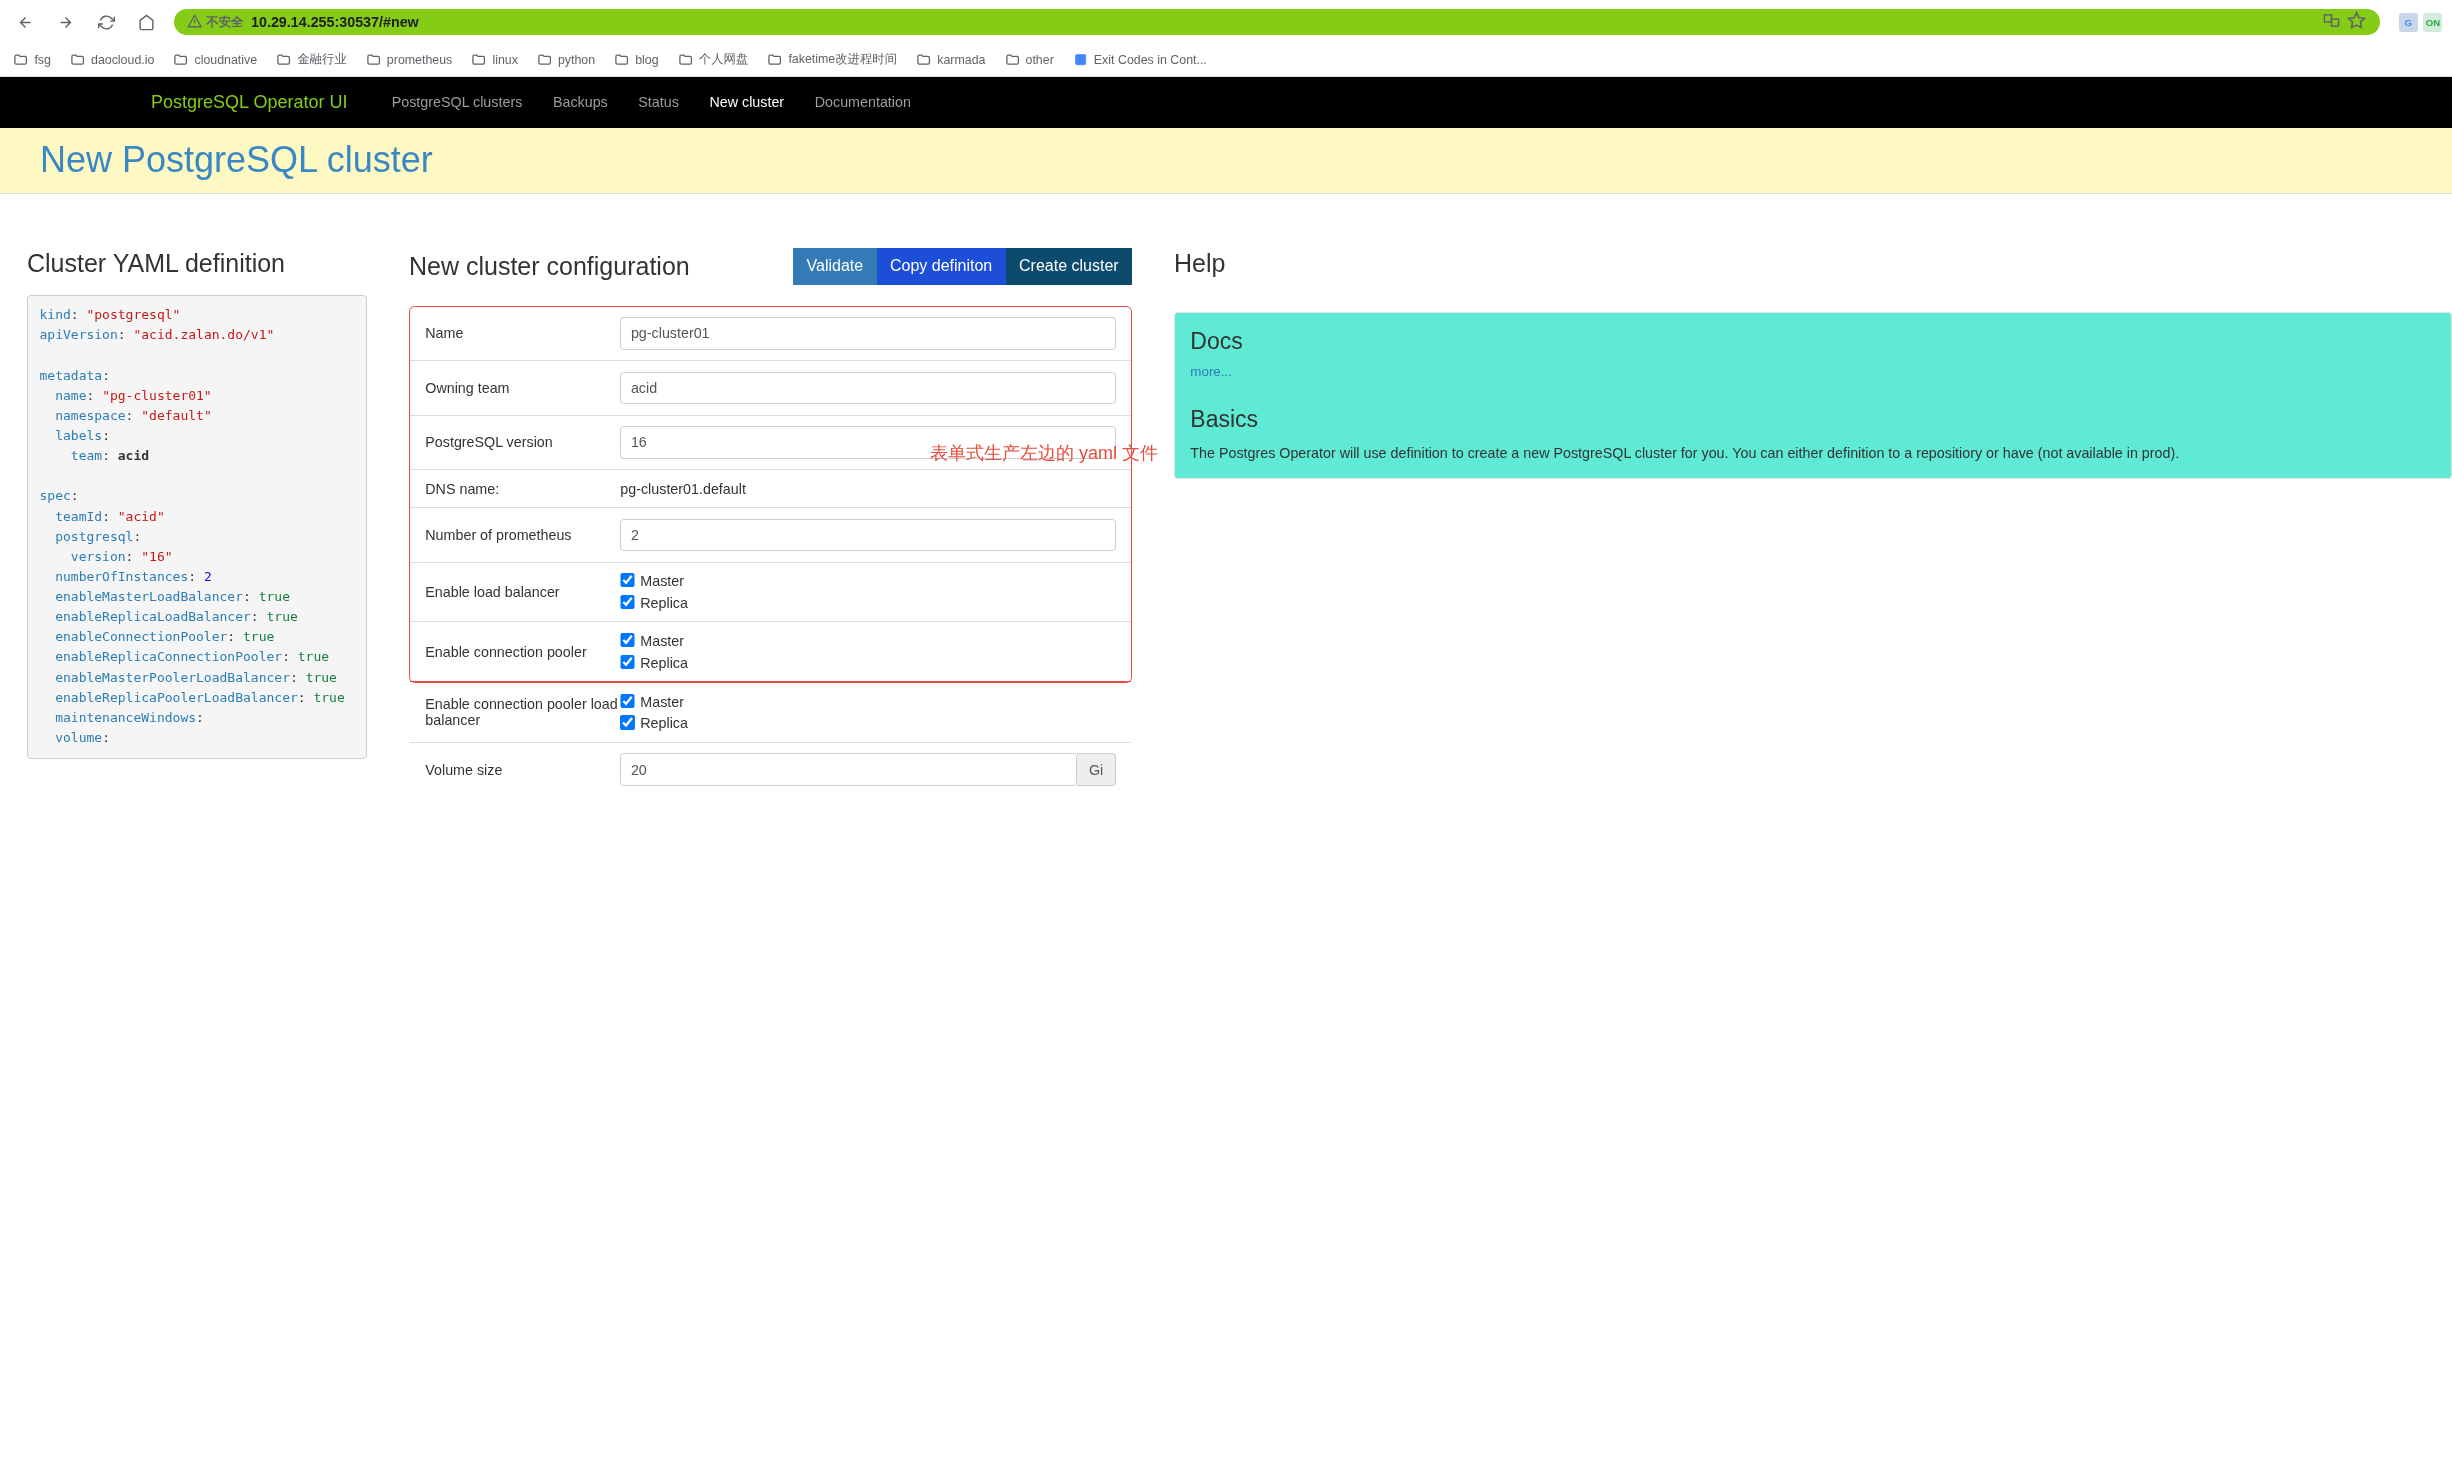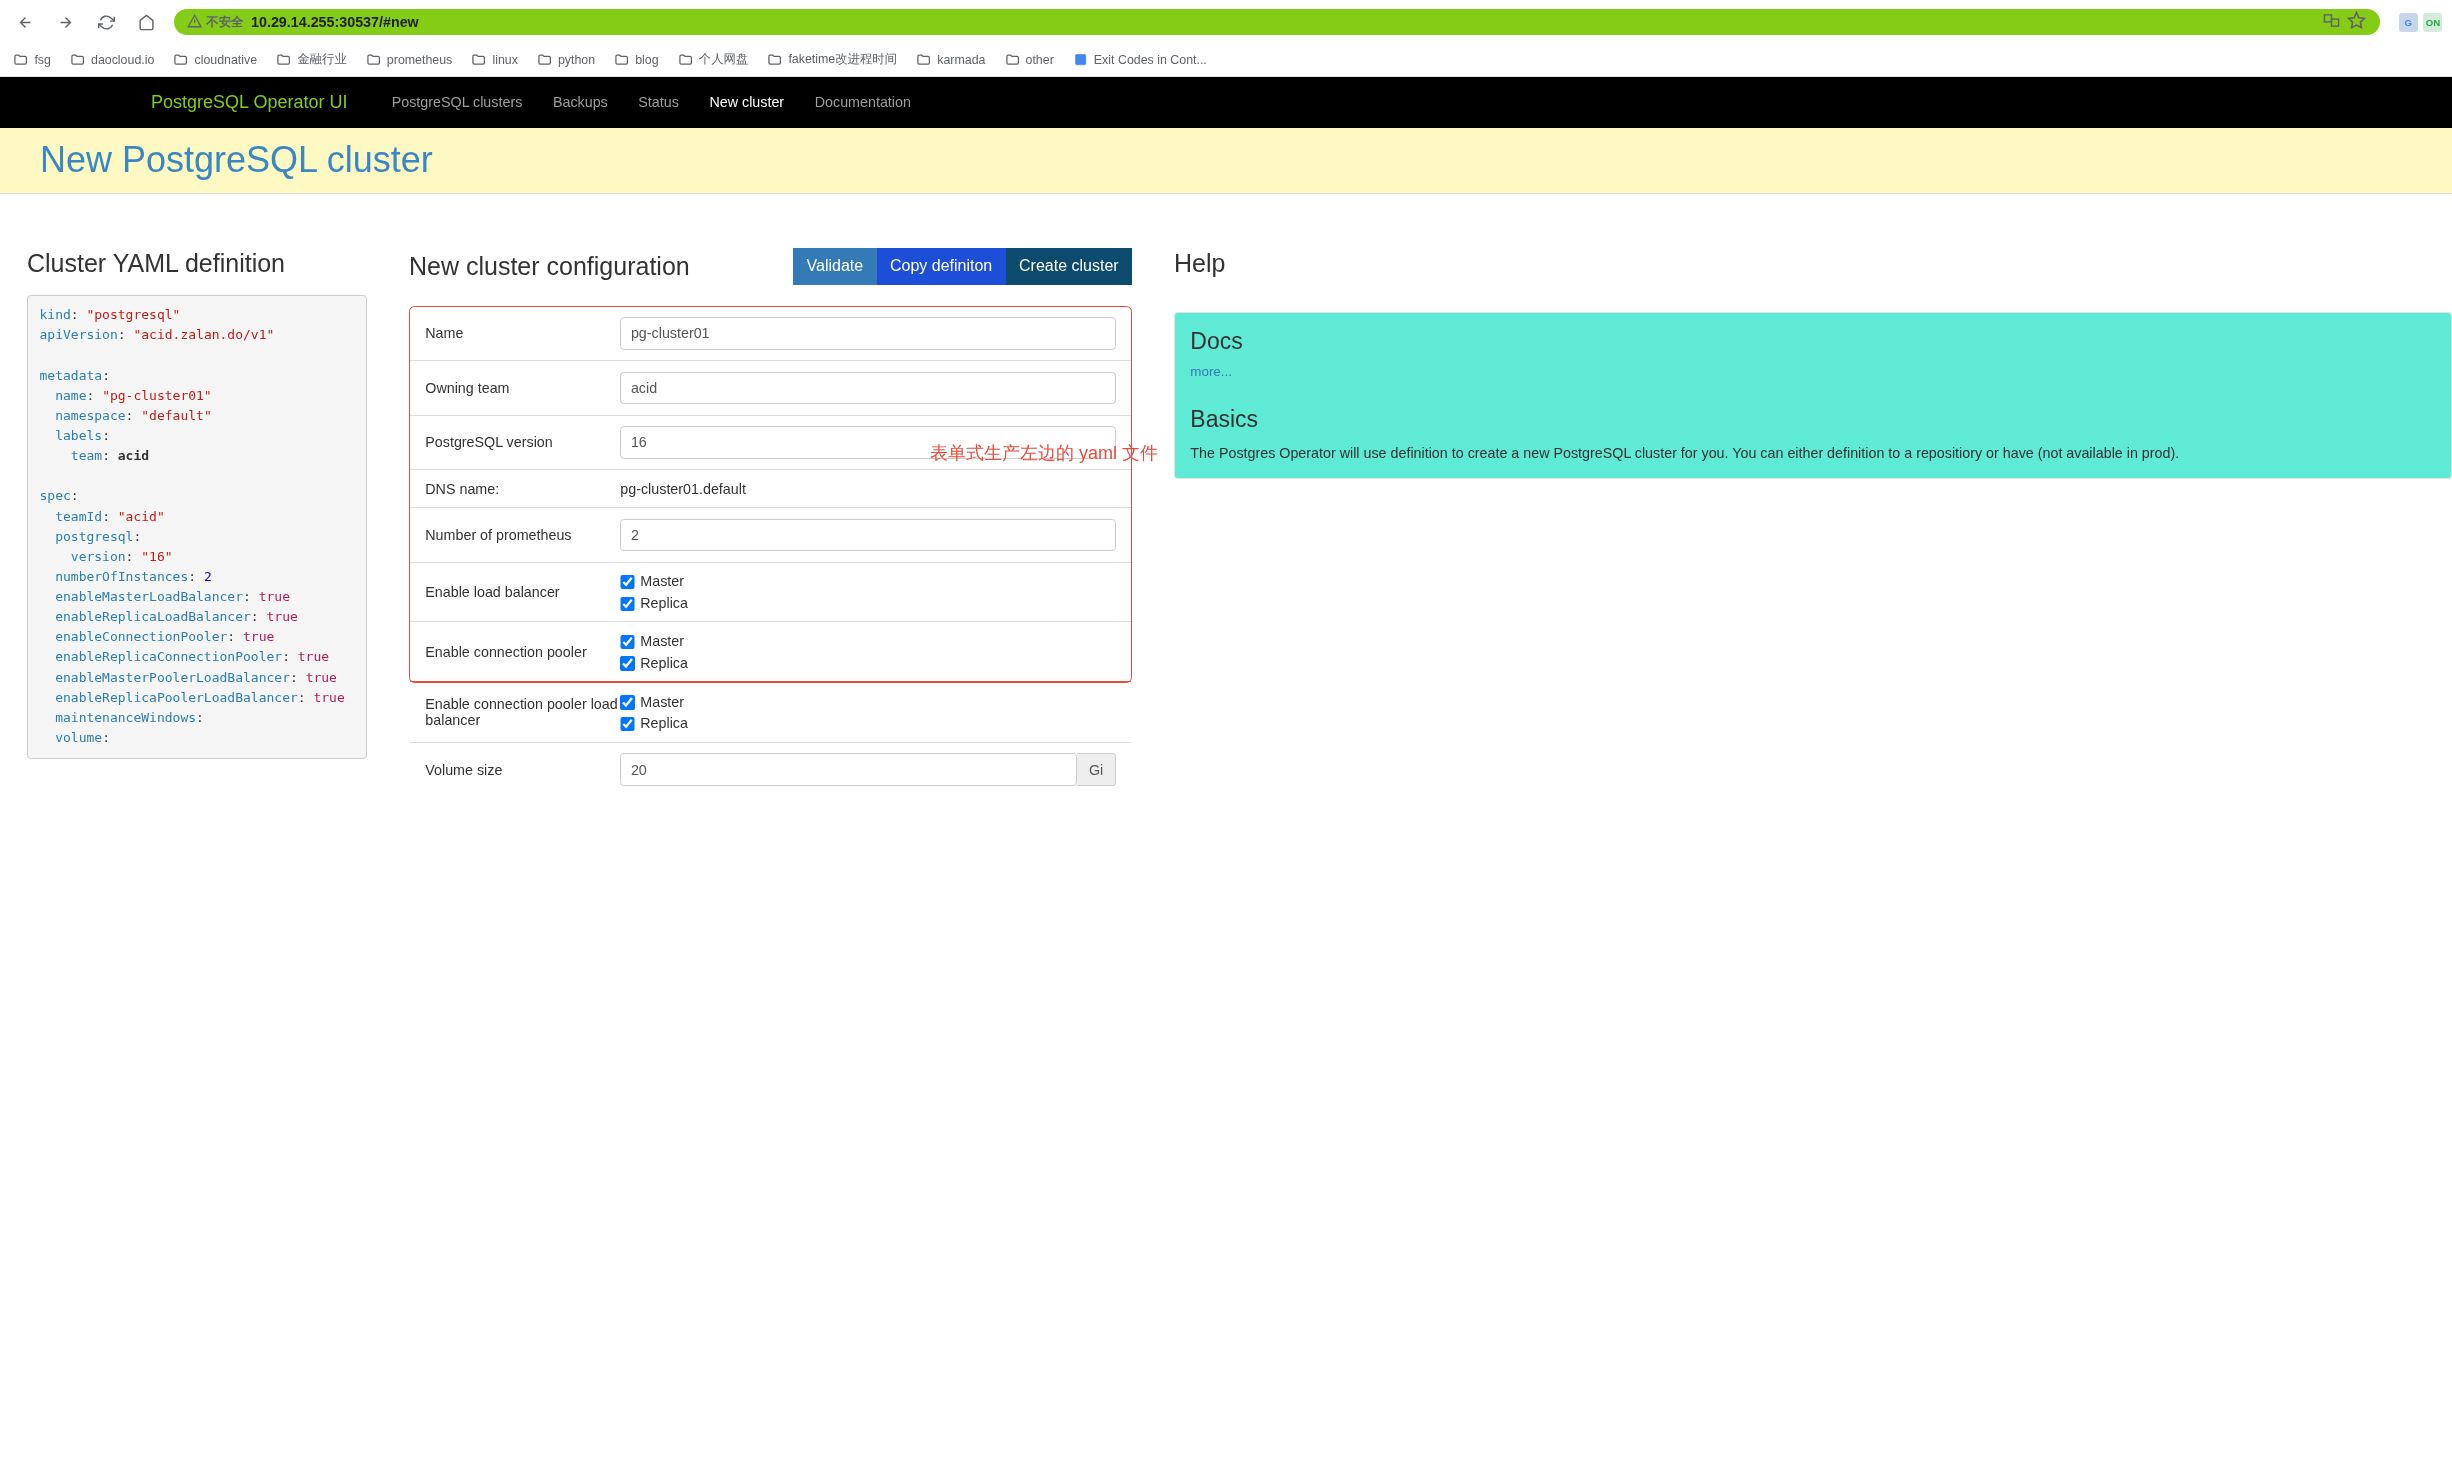--- a/index.html
+++ b/index.html
@@ -43,35 +43,35 @@
 .btn { padding: 9.6px 13.4px; font-size: 16px; color: #fff; border: none; cursor: pointer; }
 .btn-validate { background: #337ab7; }
 .btn-copy { background: #1d4ed8; }
 .btn-create { background: #0c4a6e; }
 
 
 .yaml-box { background: #f5f5f5; border: 1px solid #ccc; border-radius: 3.8px; padding: 9.6px 11.5px; font-family: Menlo, Consolas, monospace; font-size: 13px; line-height: 1.55; white-space: pre; overflow-x: auto; color: #333; }
 .y-key { color: #2c7db5; }
 .y-str { color: #c41a16; }
 .y-num { color: #1c00cf; }
-.y-bool { color: #be185d; }
+.y-bool { color: #15803d; }
 .y-ident { color: #333; font-weight: 600; }
 
 
 .form-box { border: 1.9px solid #e74c3c; border-radius: 5.7px; position: relative; }
 .form-box .annotation { position: absolute; top: 134px; right: -27px; color: #e74c3c; font-size: 18px; white-space: nowrap; }
 .form-row { display: flex; align-items: center; padding: 10.5px 15.3px; border-bottom: 1px solid #ddd; }
 .form-row:last-child { border-bottom: none; }
 .form-label { width: 195px; font-size: 14.3px; color: #333; }
 .form-control { flex: 1; }
 .form-control input[type=text], .form-control select {
   width: 100%; height: 32.5px; border: 1px solid #ccc; border-radius: 3.8px; padding: 0 9.6px; font-size: 14.3px; background: #fff; color: #555;
 }
 .form-control .static { font-size: 14.3px; color: #333; }
-.chk-row { display: flex; align-items: flex-end; gap: 5.7px; font-size: 14.3px; margin-bottom: 5.7px; }
+.chk-row { display: flex; align-items: flex-start; gap: 5.7px; font-size: 14.3px; margin-bottom: 5.7px; }
 .chk-row:last-child { margin-bottom: 0; }
 .chk-row input { width: 14.3px; height: 14.3px; accent-color: #0075ff; }
 .input-group { display: flex; }
 .input-group input { flex: 1; height: 32.5px; border: 1px solid #ccc; border-radius: 3.8px 0 0 3.8px; padding: 0 9.6px; font-size: 14.3px; }
 .input-addon { height: 32.5px; display: flex; align-items: center; padding: 0 11.5px; border: 1px solid #ccc; border-left: none; border-radius: 0 3.8px 3.8px 0; background: #eee; font-size: 14.3px; color: #555; }
 
 
 .help-panel .section-title { margin-bottom: 34px; }
 .help-box { background: #5eead4; border: 1px solid #e3e3e3; border-radius: 3.8px; padding: 15.3px; }
 .help-box h3 { font-size: 23px; font-weight: 500; margin-bottom: 9.6px; }

